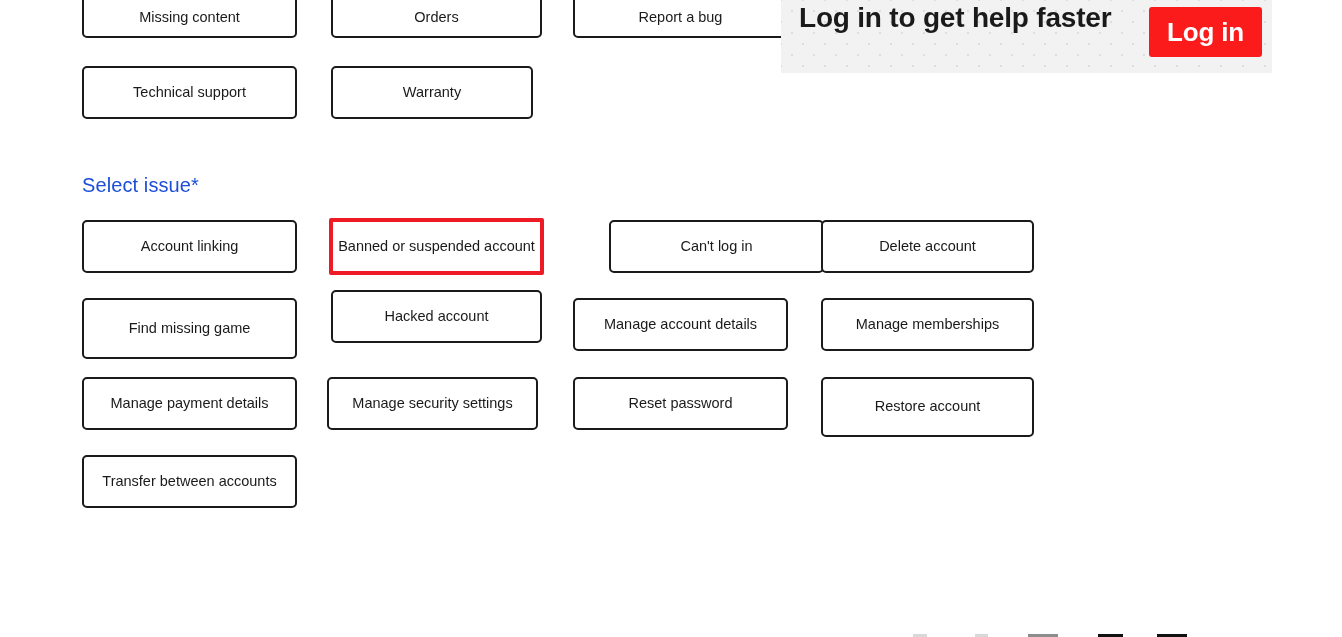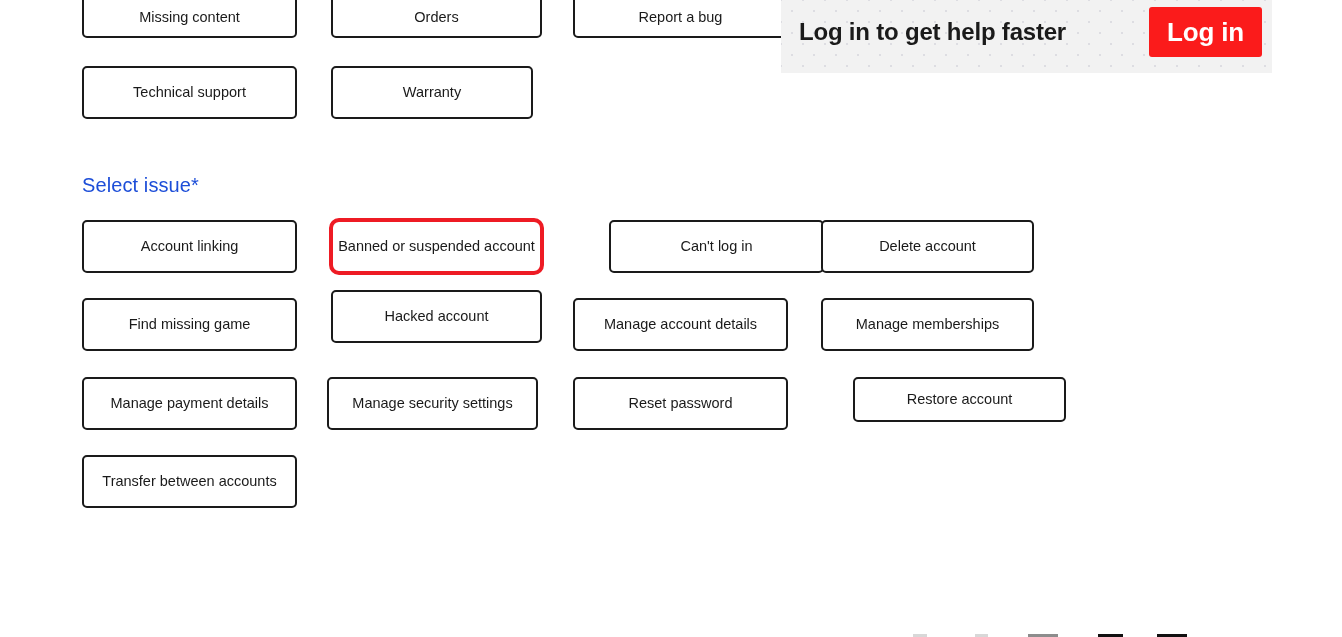--- a/index.html
+++ b/index.html
@@ -39,21 +39,21 @@
     justify-content: center;
     text-align: center;
     padding: 0 8px;
     cursor: pointer;
     line-height: 1.2;
     white-space: nowrap;
   }
 
   .opt-btn.highlighted {
     border: 4px solid #ee1b24;
-    border-radius: 10px;
+    border-radius: 2px;
   }
 
   
   .cat-row-1 .opt-btn {
     top: -22px;
     height: 60px;
     align-items: flex-end;
     padding-bottom: 10px;
   }
 
@@ -81,22 +81,22 @@
       radial-gradient(circle, #dddde2 1px, transparent 1.2px);
     background-size: 22px 22px, 22px 22px;
     background-position: 0 0, 11px 11px;
     display: flex;
     align-items: center;
     z-index: 20;
   }
   .login-banner-text {
     position: absolute;
     left: 18px;
-    top: 18px;
-    font-size: 24px;
+    top: 2px;
+    font-size: 28px;
     font-weight: bold;
     color: #1a1a1a;
     letter-spacing: -0.2px;
     text-align: center;
   }
   .login-banner-btn {
     position: absolute;
     left: 368px;
     top: 7px;
     width: 113px;
@@ -143,29 +143,29 @@
 
   <div class="section-heading">Select issue*</div>
 
   <div>
 
     <button class="opt-btn" style="left:82px; top:220px; width:215px; height:53px;">Account linking</button>
     <button class="opt-btn highlighted" style="left:329px; top:218px; width:215px; height:57px;">Banned or suspended account</button>
     <button class="opt-btn" style="left:573px; top:220px; width:215px; height:53px;margin-left:36px;">Can't log in</button>
     <button class="opt-btn" style="left:821px; top:220px; width:213px; height:53px;">Delete account</button>
 
-    <button class="opt-btn" style="left:82px; top:298px; width:215px; height:53px;">Find missing game</button>
+    <button class="opt-btn" style="left:82px; top:298px; width:215px; height:61px;">Find missing game</button>
     <button class="opt-btn" style="left:331px; top:290px; width:211px; height:53px;">Hacked account</button>
     <button class="opt-btn" style="left:573px; top:298px; width:215px; height:53px;">Manage account details</button>
     <button class="opt-btn" style="left:821px; top:298px; width:213px; height:53px;">Manage memberships</button>
 
     <button class="opt-btn" style="left:82px; top:377px; width:215px; height:53px;">Manage payment details</button>
     <button class="opt-btn" style="left:327px; top:377px; width:211px; height:53px;">Manage security settings</button>
     <button class="opt-btn" style="left:573px; top:377px; width:215px; height:53px;">Reset password</button>
-    <button class="opt-btn" style="left:821px; top:377px; width:213px; height:45px;margin-left:32px;">Restore account</button>
+    <button class="opt-btn" style="left:821px; top:377px; width:213px; height:60px;">Restore account</button>
 
     <button class="opt-btn" style="left:82px; top:455px; width:215px; height:53px;">Transfer between accounts</button>
   </div>
 
   <div class="login-banner">
     <span class="login-banner-text">Log in to get help faster</span>
     <button class="login-banner-btn">Log in</button>
   </div>
 
   <div>

